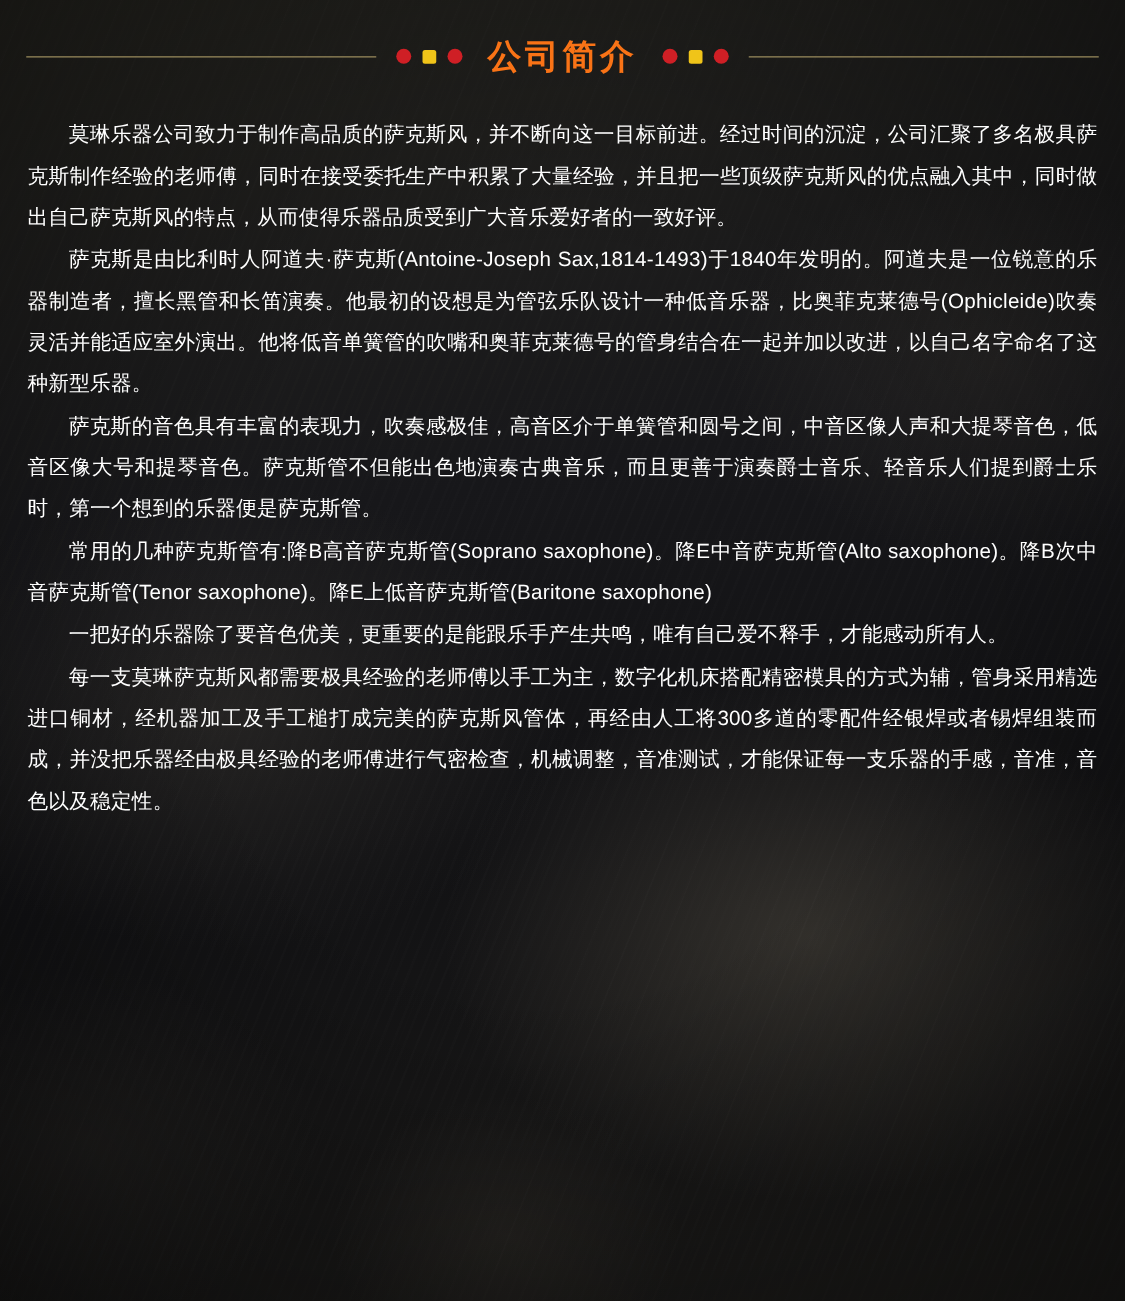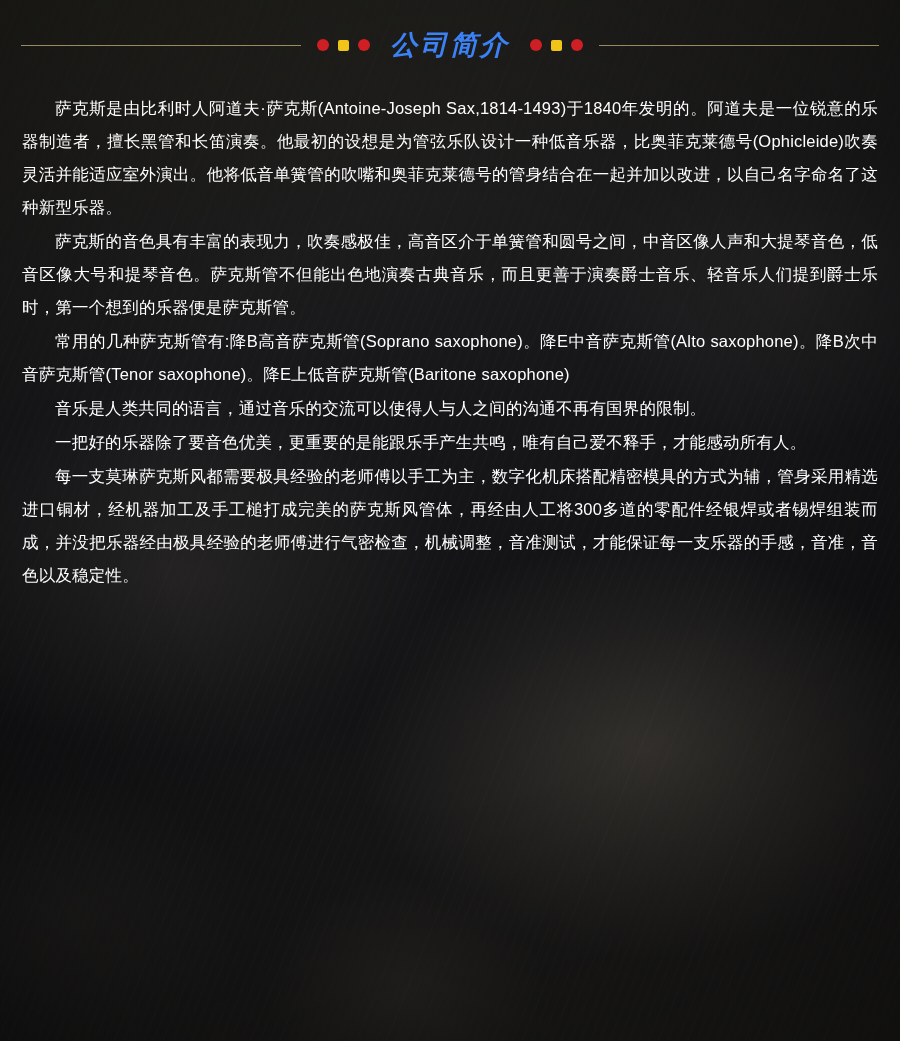--- a/index.html
+++ b/index.html
@@ -87,27 +87,26 @@
     border-radius: 50%;
   }
   .dot.sq {
     border-radius: 2px;
     width: 11px;
     height: 11px;
   }
   .dot.red { background: #cf1f25; }
   .dot.yellow { background: #f0c419; }
   .title {
-    color: #3b82f6;
+    color: #f97316;
     font-size: 27px;
     font-weight: bold;
     letter-spacing: 3px;
     white-space: nowrap;
     padding: 0 4px;
-    font-style: italic;
   }
 
   
   .article {
     padding: 8px 22px 0 22px;
   }
   .para {
     color: #ffffff;
     font-size: 16.5px;
     line-height: 33px;
@@ -139,21 +138,21 @@
       <span class="dots">
         <span class="dot red"></span>
         <span class="dot sq yellow"></span>
         <span class="dot red"></span>
       </span>
       <span class="rule right"></span>
     </div>
   </div>
 
   <div class="article">
+    <p class="para">莫琳乐器公司致力于制作高品质的萨克斯风，并不断向这一目标前进。经过时间的沉淀，公司汇聚了多名极具萨克斯制作经验的老师傅，同时在接受委托生产中积累了大量经验，并且把一些顶级萨克斯风的优点融入其中，同时做出自己萨克斯风的特点，从而使得乐器品质受到广大音乐爱好者的一致好评。</p>
     <p class="para">萨克斯是由比利时人阿道夫·萨克斯(Antoine-Joseph Sax,1814-1493)于1840年发明的。阿道夫是一位锐意的乐器制造者，擅长黑管和长笛演奏。他最初的设想是为管弦乐队设计一种低音乐器，比奥菲克莱德号(Ophicleide)吹奏灵活并能适应室外演出。他将低音单簧管的吹嘴和奥菲克莱德号的管身结合在一起并加以改进，以自己名字命名了这种新型乐器。</p>
     <p class="para">萨克斯的音色具有丰富的表现力，吹奏感极佳，高音区介于单簧管和圆号之间，中音区像人声和大提琴音色，低音区像大号和提琴音色。萨克斯管不但能出色地演奏古典音乐，而且更善于演奏爵士音乐、轻音乐人们提到爵士乐时，第一个想到的乐器便是萨克斯管。</p>
     <p class="para">常用的几种萨克斯管有:降B高音萨克斯管(Soprano saxophone)。降E中音萨克斯管(Alto saxophone)。降B次中音萨克斯管(Tenor saxophone)。降E上低音萨克斯管(Baritone saxophone)</p>
-    <p class="para">音乐是人类共同的语言，通过音乐的交流可以使得人与人之间的沟通不再有国界的限制。</p>
     <p class="para">一把好的乐器除了要音色优美，更重要的是能跟乐手产生共鸣，唯有自己爱不释手，才能感动所有人。</p>
     <p class="para">每一支莫琳萨克斯风都需要极具经验的老师傅以手工为主，数字化机床搭配精密模具的方式为辅，管身采用精选进口铜材，经机器加工及手工槌打成完美的萨克斯风管体，再经由人工将300多道的零配件经银焊或者锡焊组装而成，并没把乐器经由极具经验的老师傅进行气密检查，机械调整，音准测试，才能保证每一支乐器的手感，音准，音色以及稳定性。</p>
   </div>
 
 </div>
 
 </body></html>

